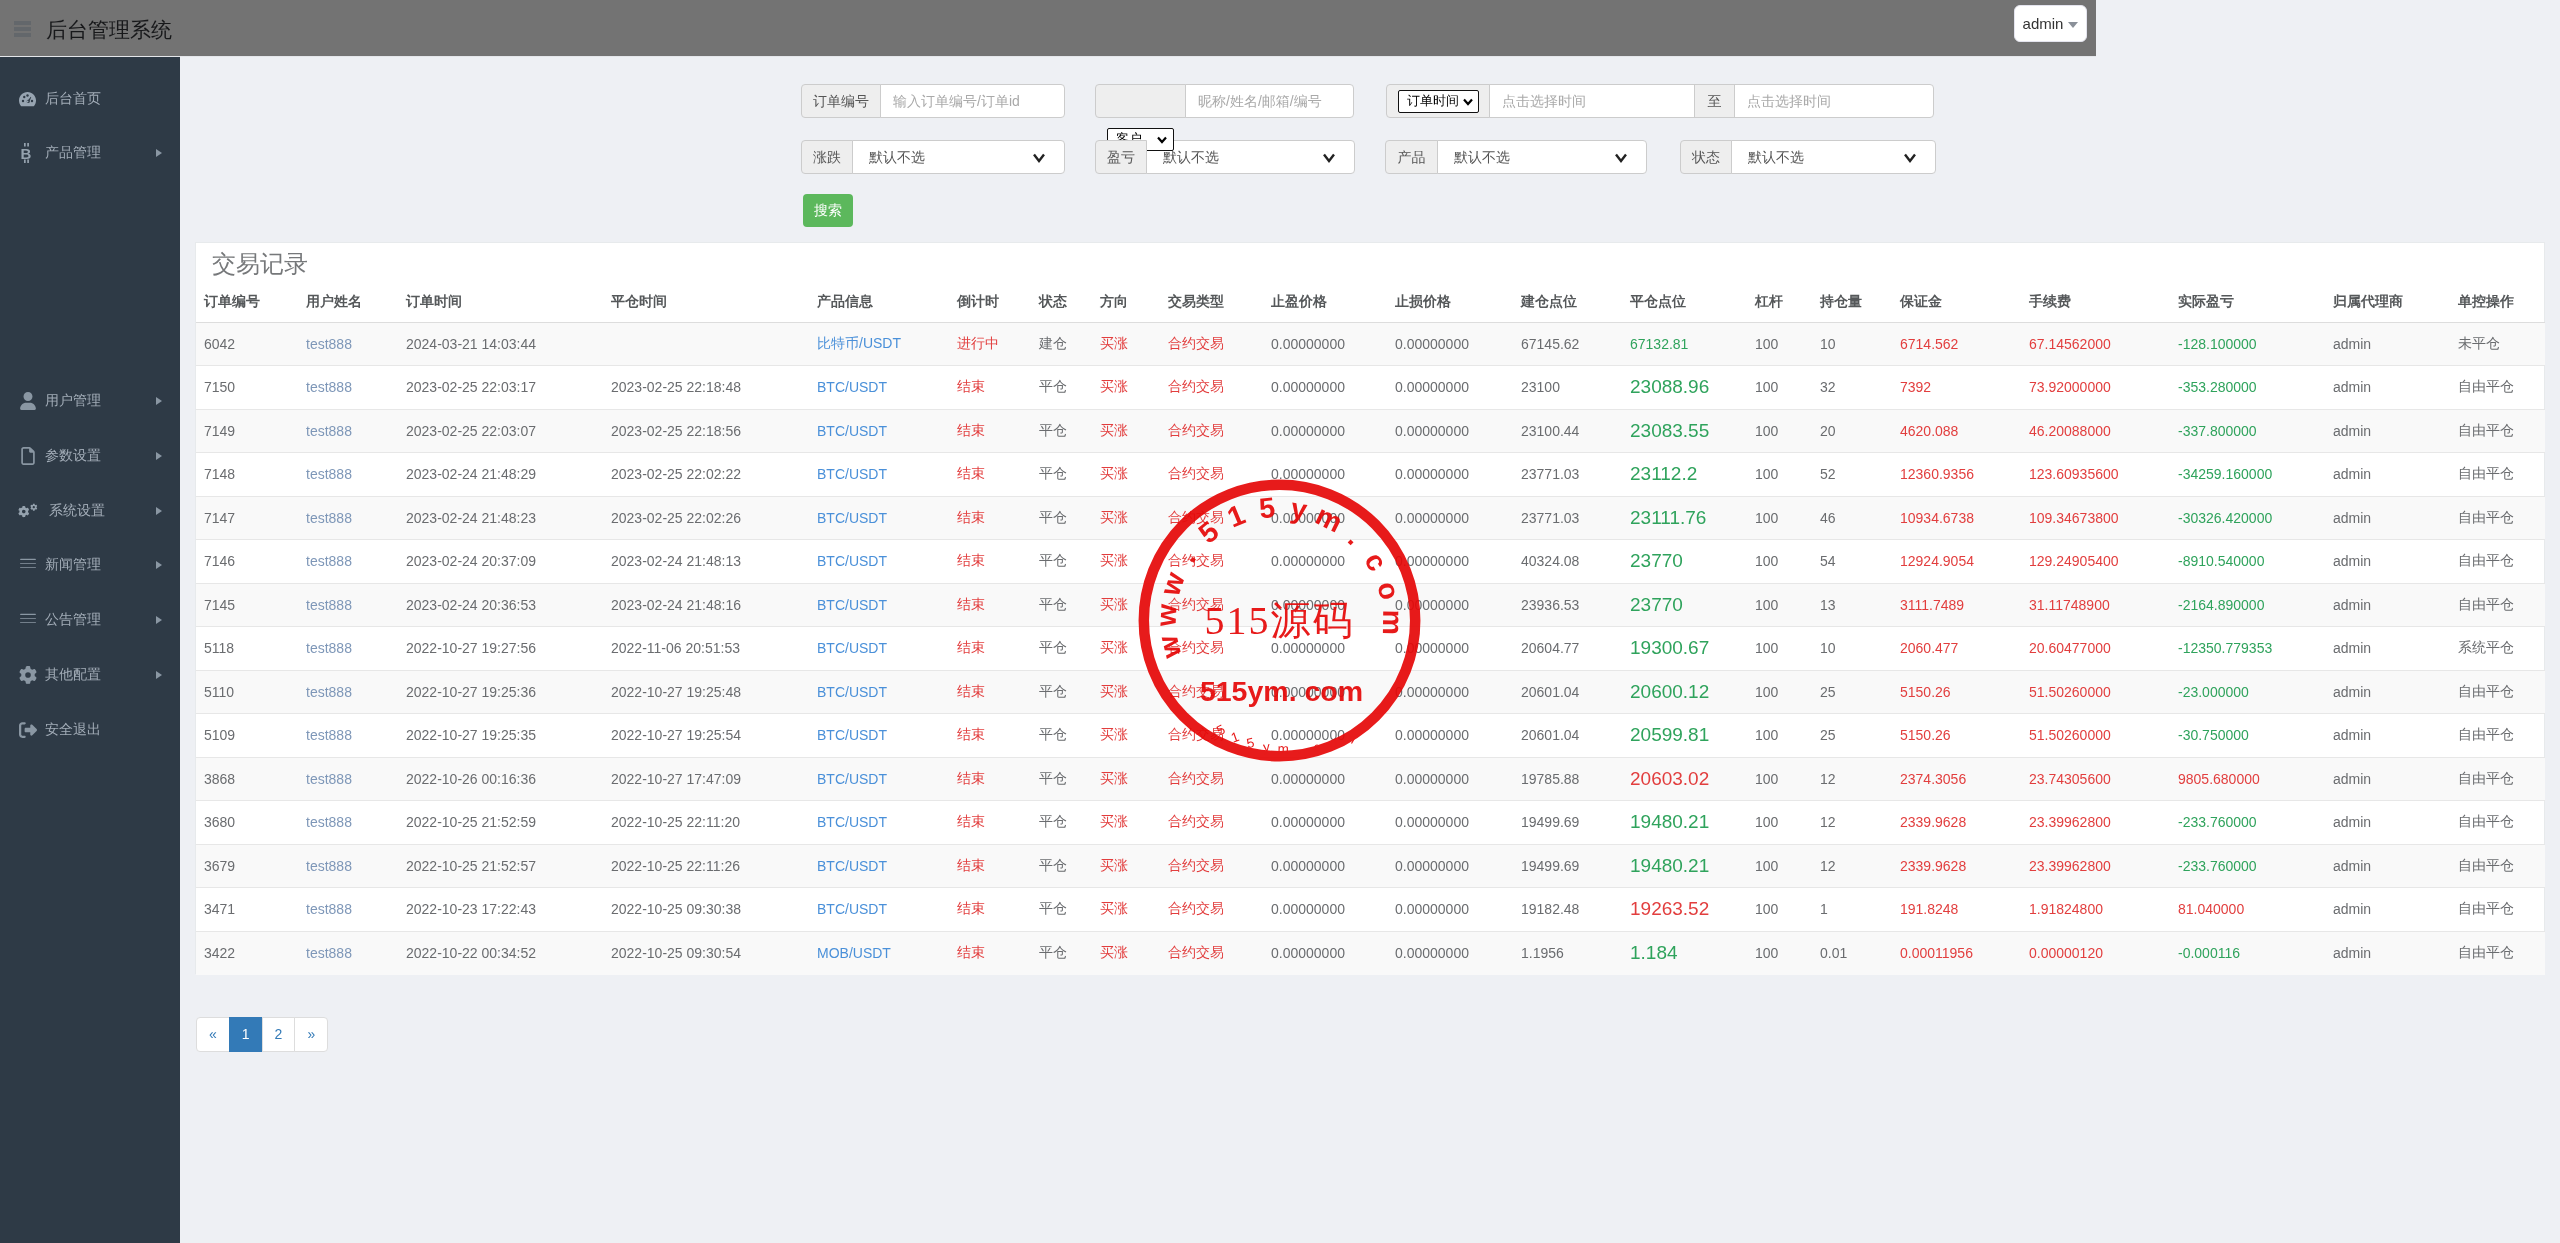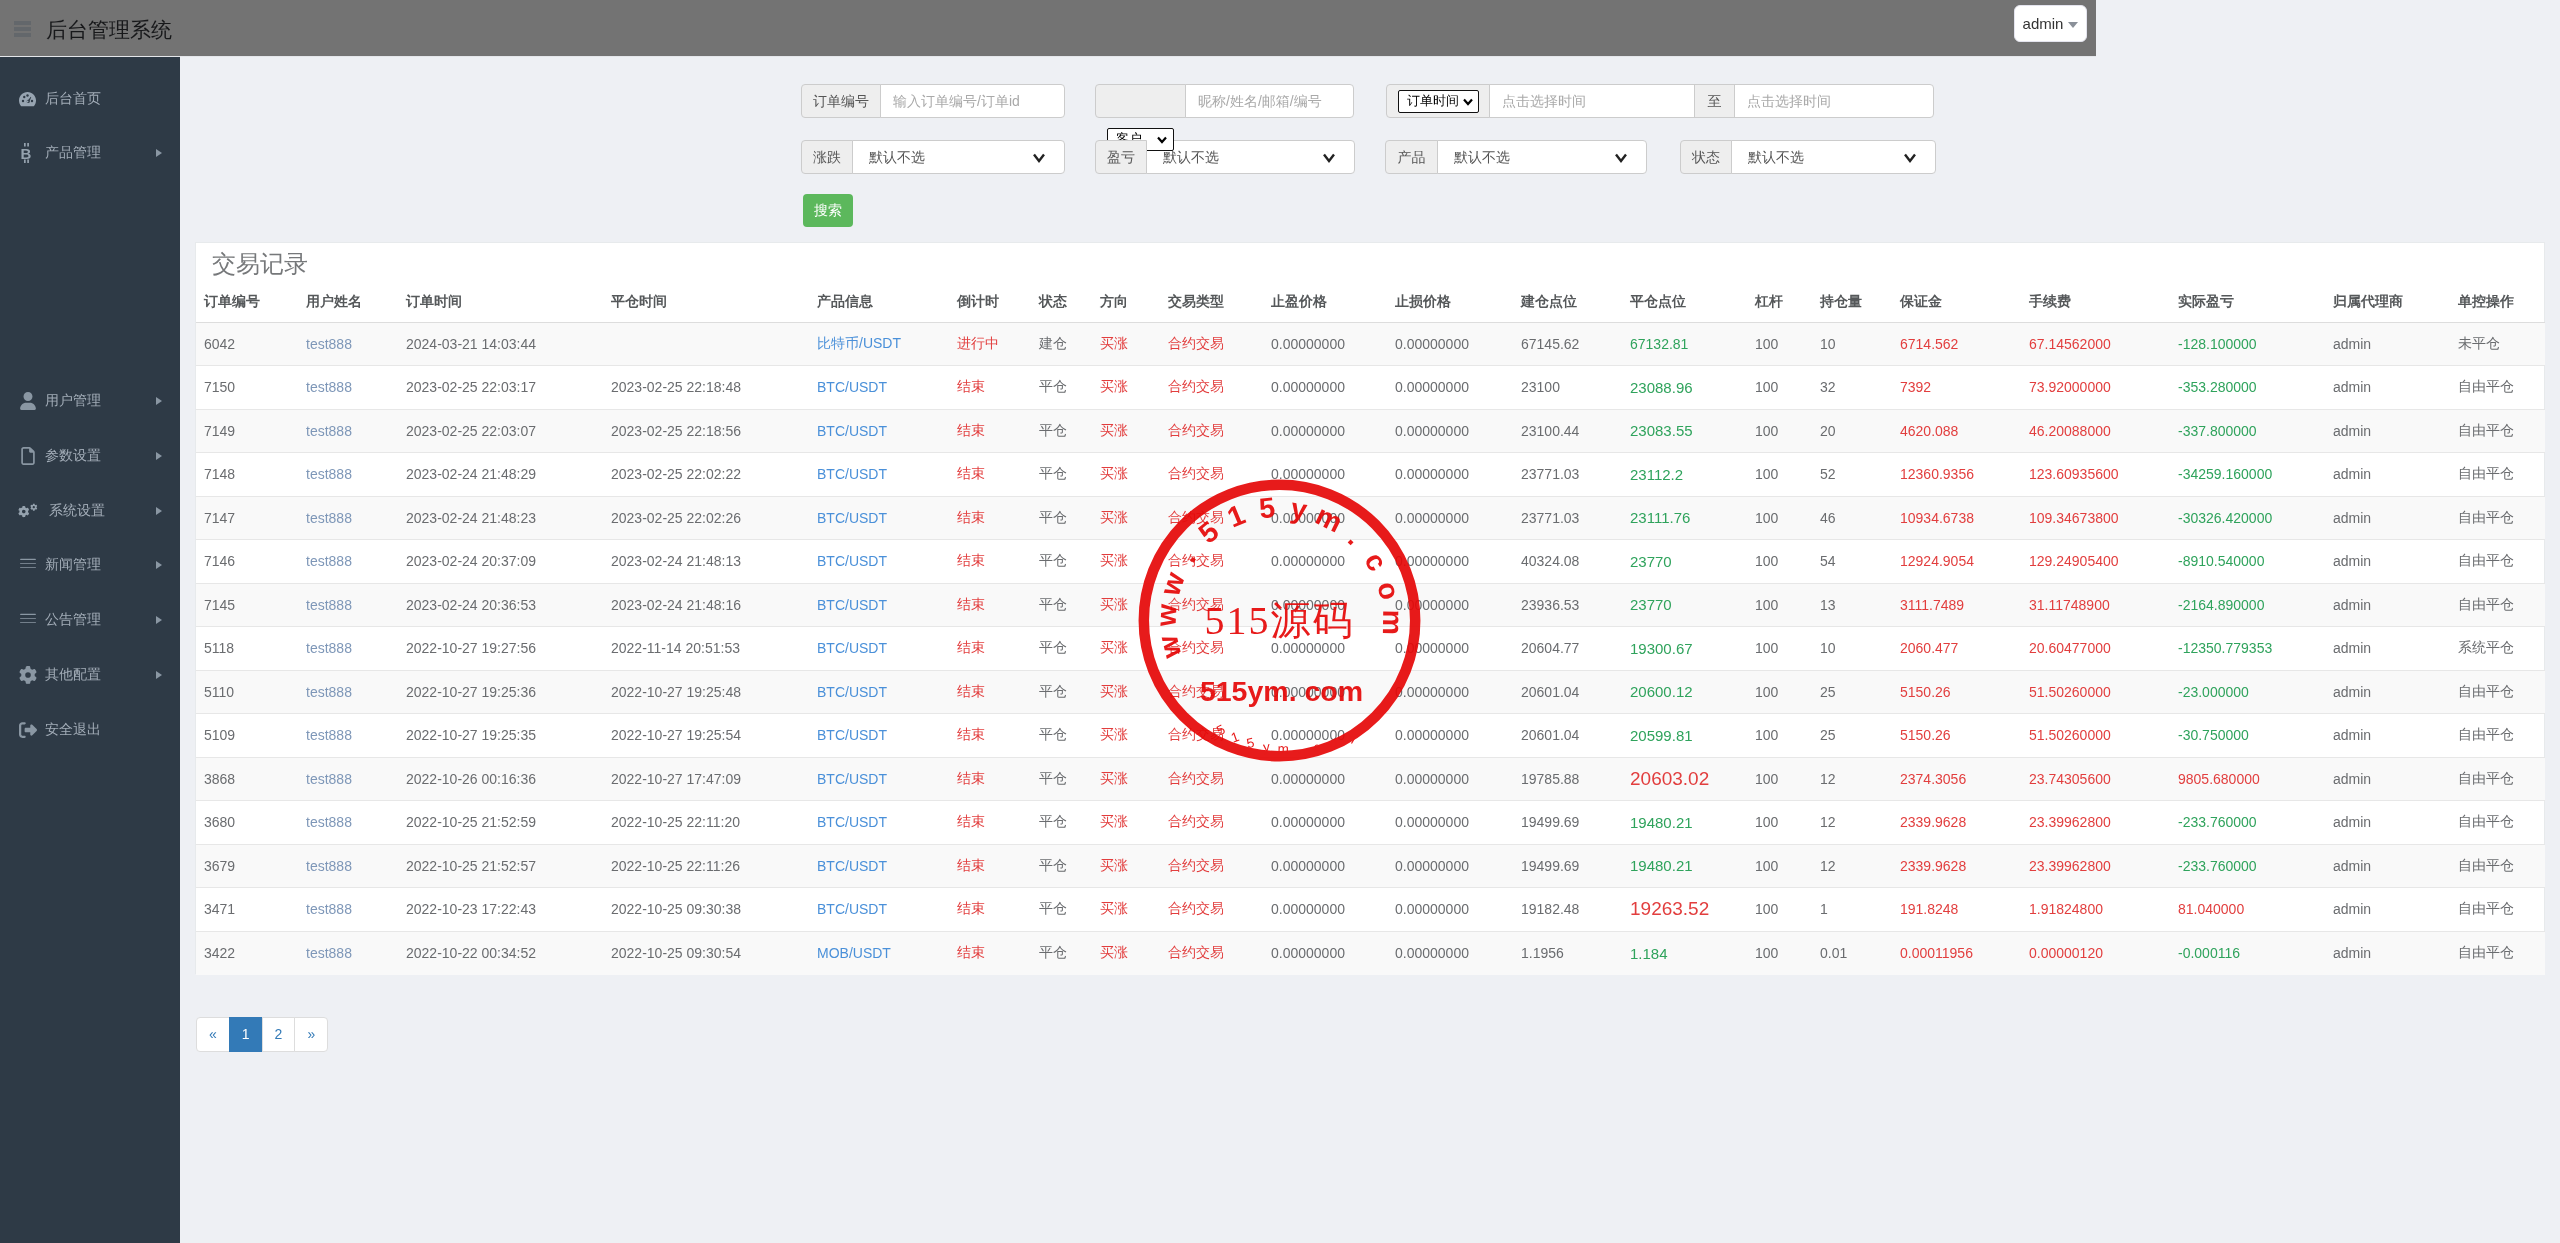--- a/index.html
+++ b/index.html
@@ -35,21 +35,21 @@
 .card { position:absolute; left:195px; top:242px; width:2350px; height:732px; background:#fff; border:1px solid #e7eaec; }
 .card h2 { position:absolute; left:16px; top:5px; font-size:24px; font-weight:normal; color:#76787a; }
 table.grid { position:absolute; left:0px; top:39px; width:2349px; border-collapse:collapse; table-layout:fixed; font-size:14px; color:#6a6c6f; }
 table.grid th { text-align:left; font-weight:bold; color:#55585a; padding:0 8px; height:40px; border-bottom:1px solid #ddd; }
 table.grid td { padding:0 8px; height:43.5px; border-top:1px solid #e7e7e7; overflow:hidden; white-space:nowrap; }
 table.grid tr.odd td { background:#f9f9f9; }
 .blue { color:#4a90d9; }
 .lblue { color:#7e97b8; }
 .red { color:#e23e3e; }
 .green { color:#2fa35c; }
-.bigg { font-size:15px; color:#2fa35c; }
+.bigg { font-size:19px; color:#2fa35c; }
 .bigr { font-size:19px; color:#e23e3e; }
 
 .pager { position:absolute; left:196px; top:1017px; height:35px; z-index:2; }
 .pager span { float:left; min-width:20px; height:35px; padding:0 12px; line-height:33px; background:#fff; border:1px solid #ddd; margin-left:-1px; color:#337ab7; font-size:14px; text-align:center; }
 .pager span.first { border-radius:4px 0 0 4px; margin-left:0; }
 .pager span.last { border-radius:0 4px 4px 0; }
 .pager span.on { background:#337ab7; border-color:#337ab7; color:#fff; }
 </style>
 </head>
 <body>
@@ -381,21 +381,21 @@
           <td class="red">3111.7489</td>
           <td class="red">31.11748900</td>
           <td class="green">-2164.890000</td>
           <td>admin</td>
           <td>自由平仓</td>
         </tr>
 <tr>
           <td>5118</td>
           <td class="lblue">test888</td>
           <td>2022-10-27 19:27:56</td>
-          <td>2022-11-14 20:51:53</td>
+          <td>2022-11-06 20:51:53</td>
           <td class="blue">BTC/USDT</td>
           <td class="red">结束</td>
           <td>平仓</td>
           <td class="red">买涨</td>
           <td class="red">合约交易</td>
           <td>0.00000000</td>
           <td>0.00000000</td>
           <td>20604.77</td>
           <td class="bigg">19300.67</td>
           <td>100</td>

